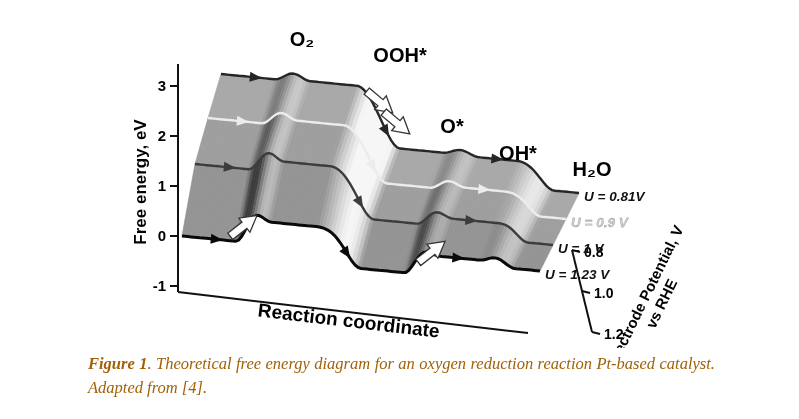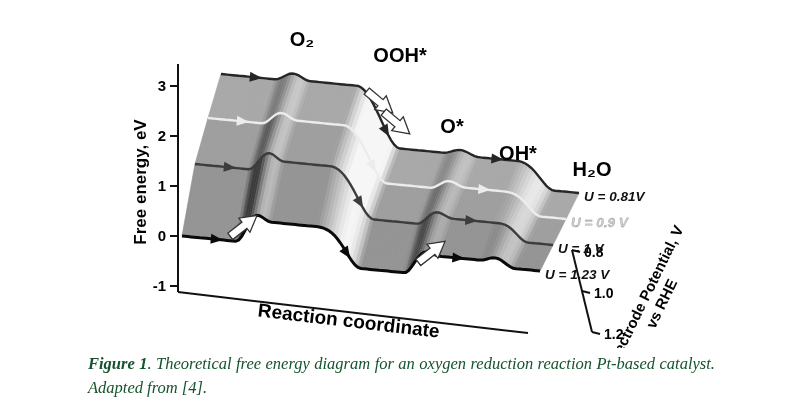--- a/index.html
+++ b/index.html
@@ -1,20 +1,20 @@
 <!DOCTYPE html>
 <html><head>
 <meta charset="utf-8">
 <style>
   html,body{margin:0;padding:0;background:#fff;}
   .page{position:relative;width:799px;height:419px;background:#fff;overflow:hidden;
         font-family:"Liberation Sans",sans-serif;}
   svg text{font-family:"Liberation Sans",sans-serif;}
   .caption{position:absolute;left:88px;top:352px;width:627px;
-           font:italic 16.5px "Liberation Serif",serif;color:#14532d;
+           font:italic 16.5px "Liberation Serif",serif;color:#a16207;
            text-align:justify;line-height:1.45;}
   .cap-label{font-weight:bold;}
 </style>
 </head>
 <body>
 
 <div class="page">
 
   <svg width="799" height="348" viewBox="0 0 799 348">
 

